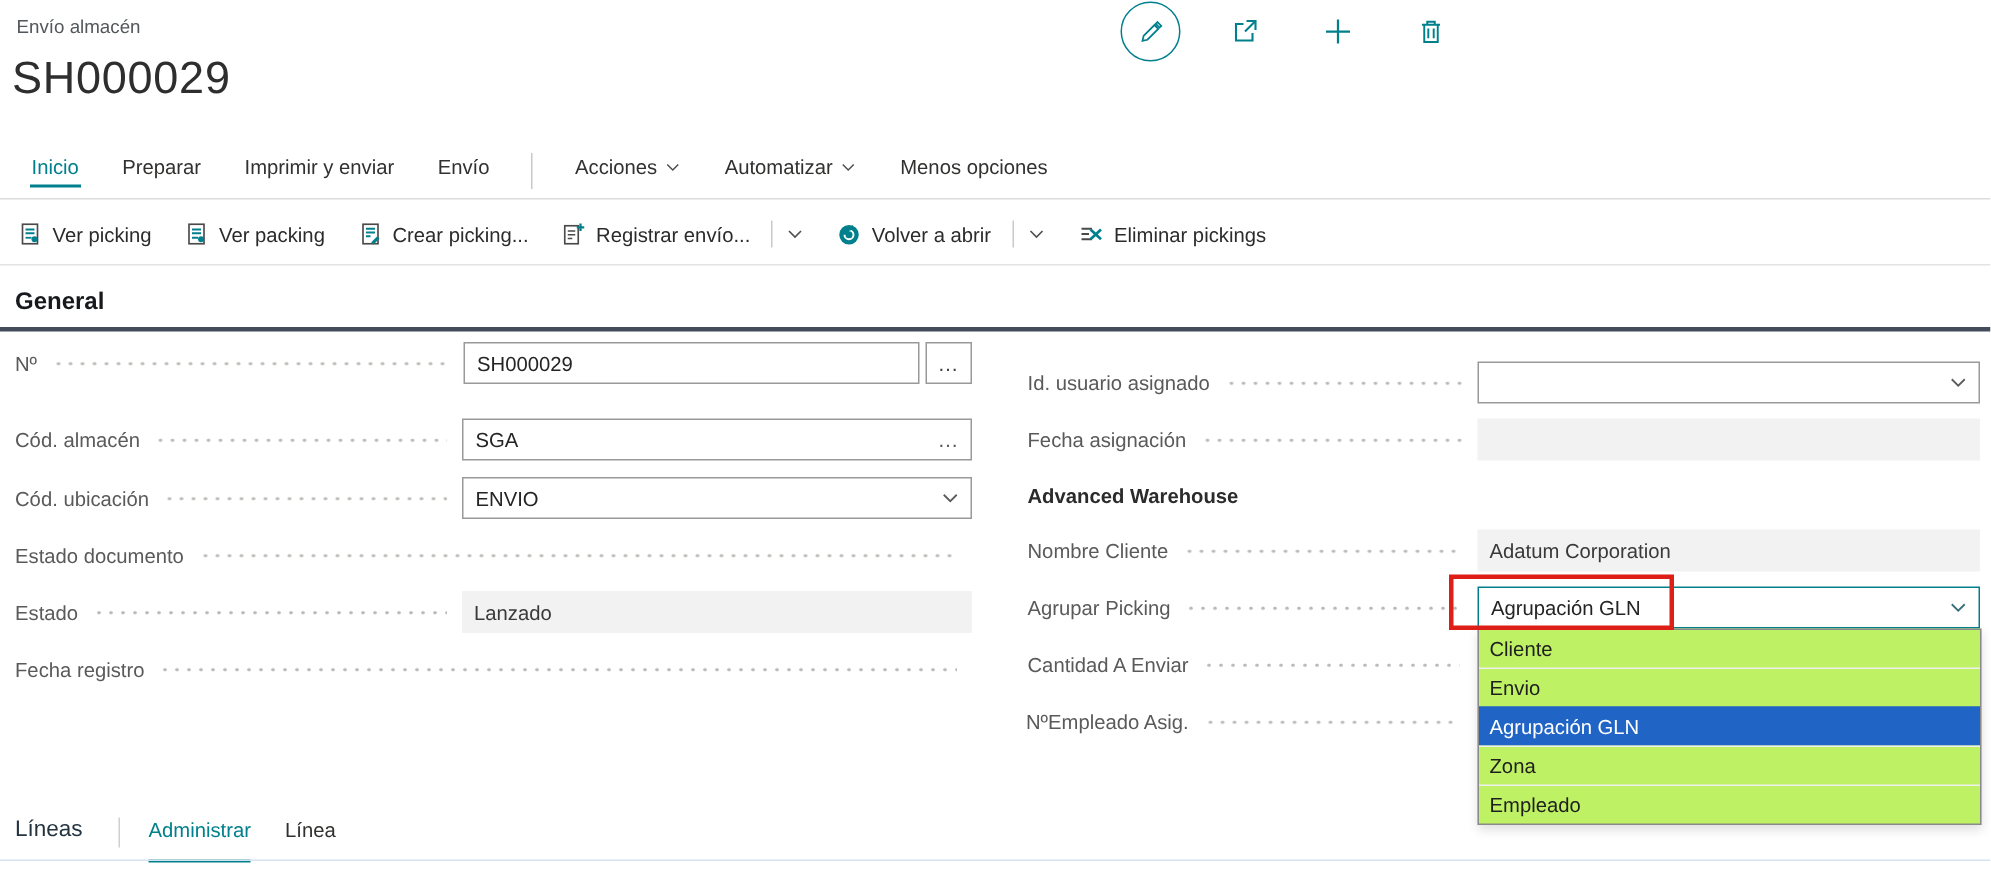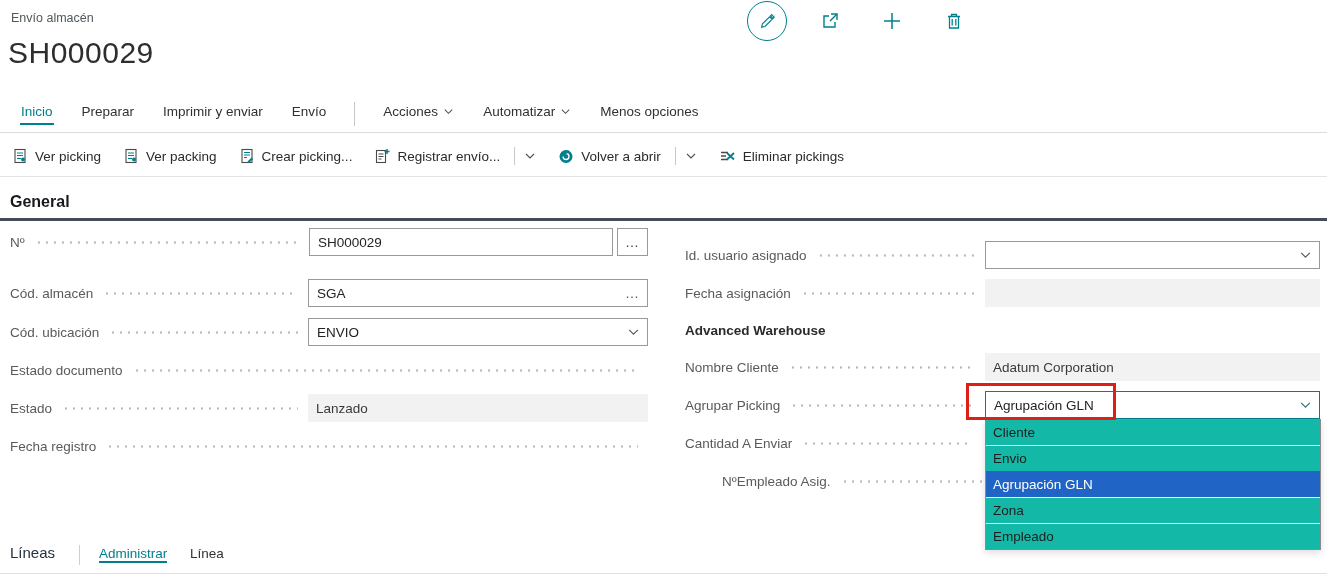--- a/index.html
+++ b/index.html
@@ -40,33 +40,33 @@
     display:flex;align-items:center;padding:0 26px 0 8px;font-size:13.5px;color:#242424;background:#fff}
   .inputbox.plain{padding-right:8px}
   .inputbox.focus{border-color:#00808c}
   .readonly{position:relative;height:28px;box-sizing:border-box;display:flex;align-items:center;
     padding:0 8px;font-size:13.5px;color:#3a3a3a;background:#f2f2f2}
   .trail{position:absolute;right:7px;top:50%;transform:translateY(-50%);display:flex;align-items:center;color:#5c5c5c}
   .dots{font-size:14px;letter-spacing:1px;line-height:10px;color:#5c5c5c}
   .ell-btn{width:31px;height:28px;box-sizing:border-box;border:1px solid #999;background:#fff;
     display:flex;align-items:center;justify-content:center;font-size:14px;letter-spacing:1px;color:#444;cursor:pointer}
   
-  .dropdown{position:absolute;left:985px;top:419px;width:336px;box-sizing:border-box;background:#14b8a6;
+  .dropdown{position:absolute;left:985px;top:419px;width:336px;box-sizing:border-box;background:#bef264;
     border:1px solid #8a8a8a;z-index:20;box-shadow:0 3px 7px rgba(0,0,0,.13)}
   .opt{height:25px;line-height:25px;padding:0 7px;font-size:13.5px;color:#1f1f1f;cursor:pointer;border-top:1px solid #efefef}
   .opt:first-child{border-top:none}
   .opt.sel{background:#2064c6;color:#fff;border-top-color:#2064c6}
   
   .red-box{position:absolute;left:966px;top:383px;width:150px;height:37px;box-sizing:border-box;
     border:3px solid #de1f17;z-index:40;pointer-events:none}
   
   .lines-title{position:absolute;left:10px;top:544px;font-size:15px;font-weight:400;color:#243340}
   .lines-sep{position:absolute;left:79px;top:545px;width:1px;height:20px;background:#cfcfcf}
   .lines-tab{position:absolute;top:546px;font-size:13.5px;cursor:pointer}
-  .lines-tab.active{color:#00808c;border-bottom:2px solid #00808c;padding-bottom:0}
+  .lines-tab.active{color:#00808c;border-bottom:2px solid #00808c;padding-bottom:12px}
   .bottom-rule{position:absolute;left:0;top:573px;width:1327px;height:1px;background:#d5e2ef}
   svg{display:block}
 </style>
 </head>
 <body>
 
 <div class="caption">Envío almacén</div>
 <div class="page-title">SH000029</div>
 
 <div class="top-icons">
@@ -326,21 +326,21 @@
         </span>
     </div>
   </div>
 </div>
 
 <div class="frow" style="left:685px;top:429px;width:298px">
   <span class="flabel">Cantidad A Enviar</span>
   <span class="leader"></span>
 </div>
 
-<div class="frow" style="left:722px;top:467px;width:298px">
+<div class="frow" style="left:684px;top:467px;width:298px">
   <span class="flabel">NºEmpleado Asig.</span>
   <span class="leader"></span>
 </div>
 
 <div class="dropdown">
   <div class="opt">Cliente</div>
   <div class="opt">Envio</div>
   <div class="opt sel">Agrupación GLN</div>
   <div class="opt">Zona</div>
   <div class="opt">Empleado</div>

